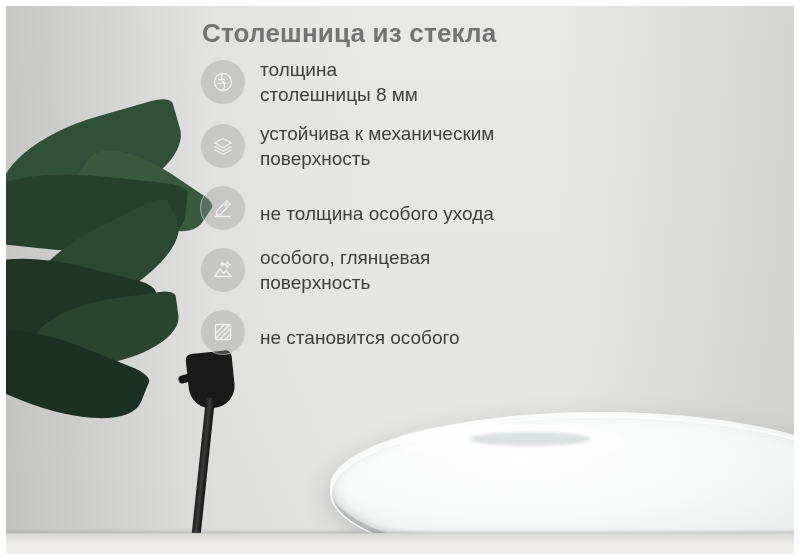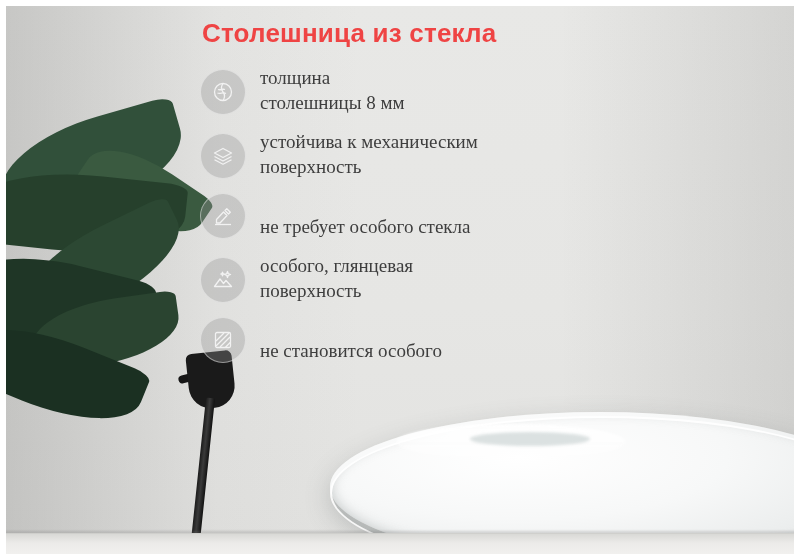--- a/index.html
+++ b/index.html
@@ -165,34 +165,33 @@
 
   
   .content {
     position: absolute;
     left: 200px; top: 18px;
     width: 580px;
   }
   .headline {
     font-size: 26px;
     font-weight: bold;
-    color: #ef4444;
+    color: #737373;
     letter-spacing: 0.2px;
-    margin: 0 0 16px 2px;
+    margin: 0 0 8px 2px;
   }
   .feature-list {
     margin: 0;
     padding: 0;
     list-style: none;
   }
   .feature {
     display: flex;
-    align-items: flex-end;
+    align-items: center;
     margin-bottom: 14px;
-    font-family: Liberation Serif, serif;
   }
   .badge {
     flex: 0 0 auto;
     width: 44px; height: 44px;
     border-radius: 50%;
     background: rgba(150,150,148,0.35);
     border: 1px solid rgba(255,255,255,0.45);
     display: flex;
     align-items: center;
     justify-content: center;
@@ -276,21 +275,21 @@
       </li>
 
       <li class="feature f3">
         <span class="badge">
           <svg width="24" height="24" viewBox="0 0 24 24" fill="none" stroke="#f2f2f2" stroke-width="1.3" stroke-linejoin="round">
             <path d="M5.5 15.5 12.5 8l3.5 3.5-7 7.5H5.5z"></path>
             <path d="M14 6.5l1.8-1.8 3.5 3.5L17.5 10z"></path>
             <path d="M4 20.5h16"></path>
           </svg>
         </span>
-        <span class="feature-text">не требует особого стекла</span>
+        <span class="feature-text">не толщина особого ухода</span>
       </li>
 
       <li class="feature f4">
         <span class="badge">
           <svg width="24" height="24" viewBox="0 0 24 24" fill="none" stroke="#f2f2f2" stroke-width="1.3" stroke-linejoin="round">
             <path d="M3.5 18.5 9 11l3.5 4.5L15 12.5l5.5 6z"></path>
             <path d="M16.5 3.5l.8 2.2 2.2.8-2.2.8-.8 2.2-.8-2.2-2.2-.8 2.2-.8z"></path>
             <path d="M11.5 4.2l.5 1.3 1.3.5-1.3.5-.5 1.3-.5-1.3-1.3-.5 1.3-.5z"></path>
           </svg>
         </span>

